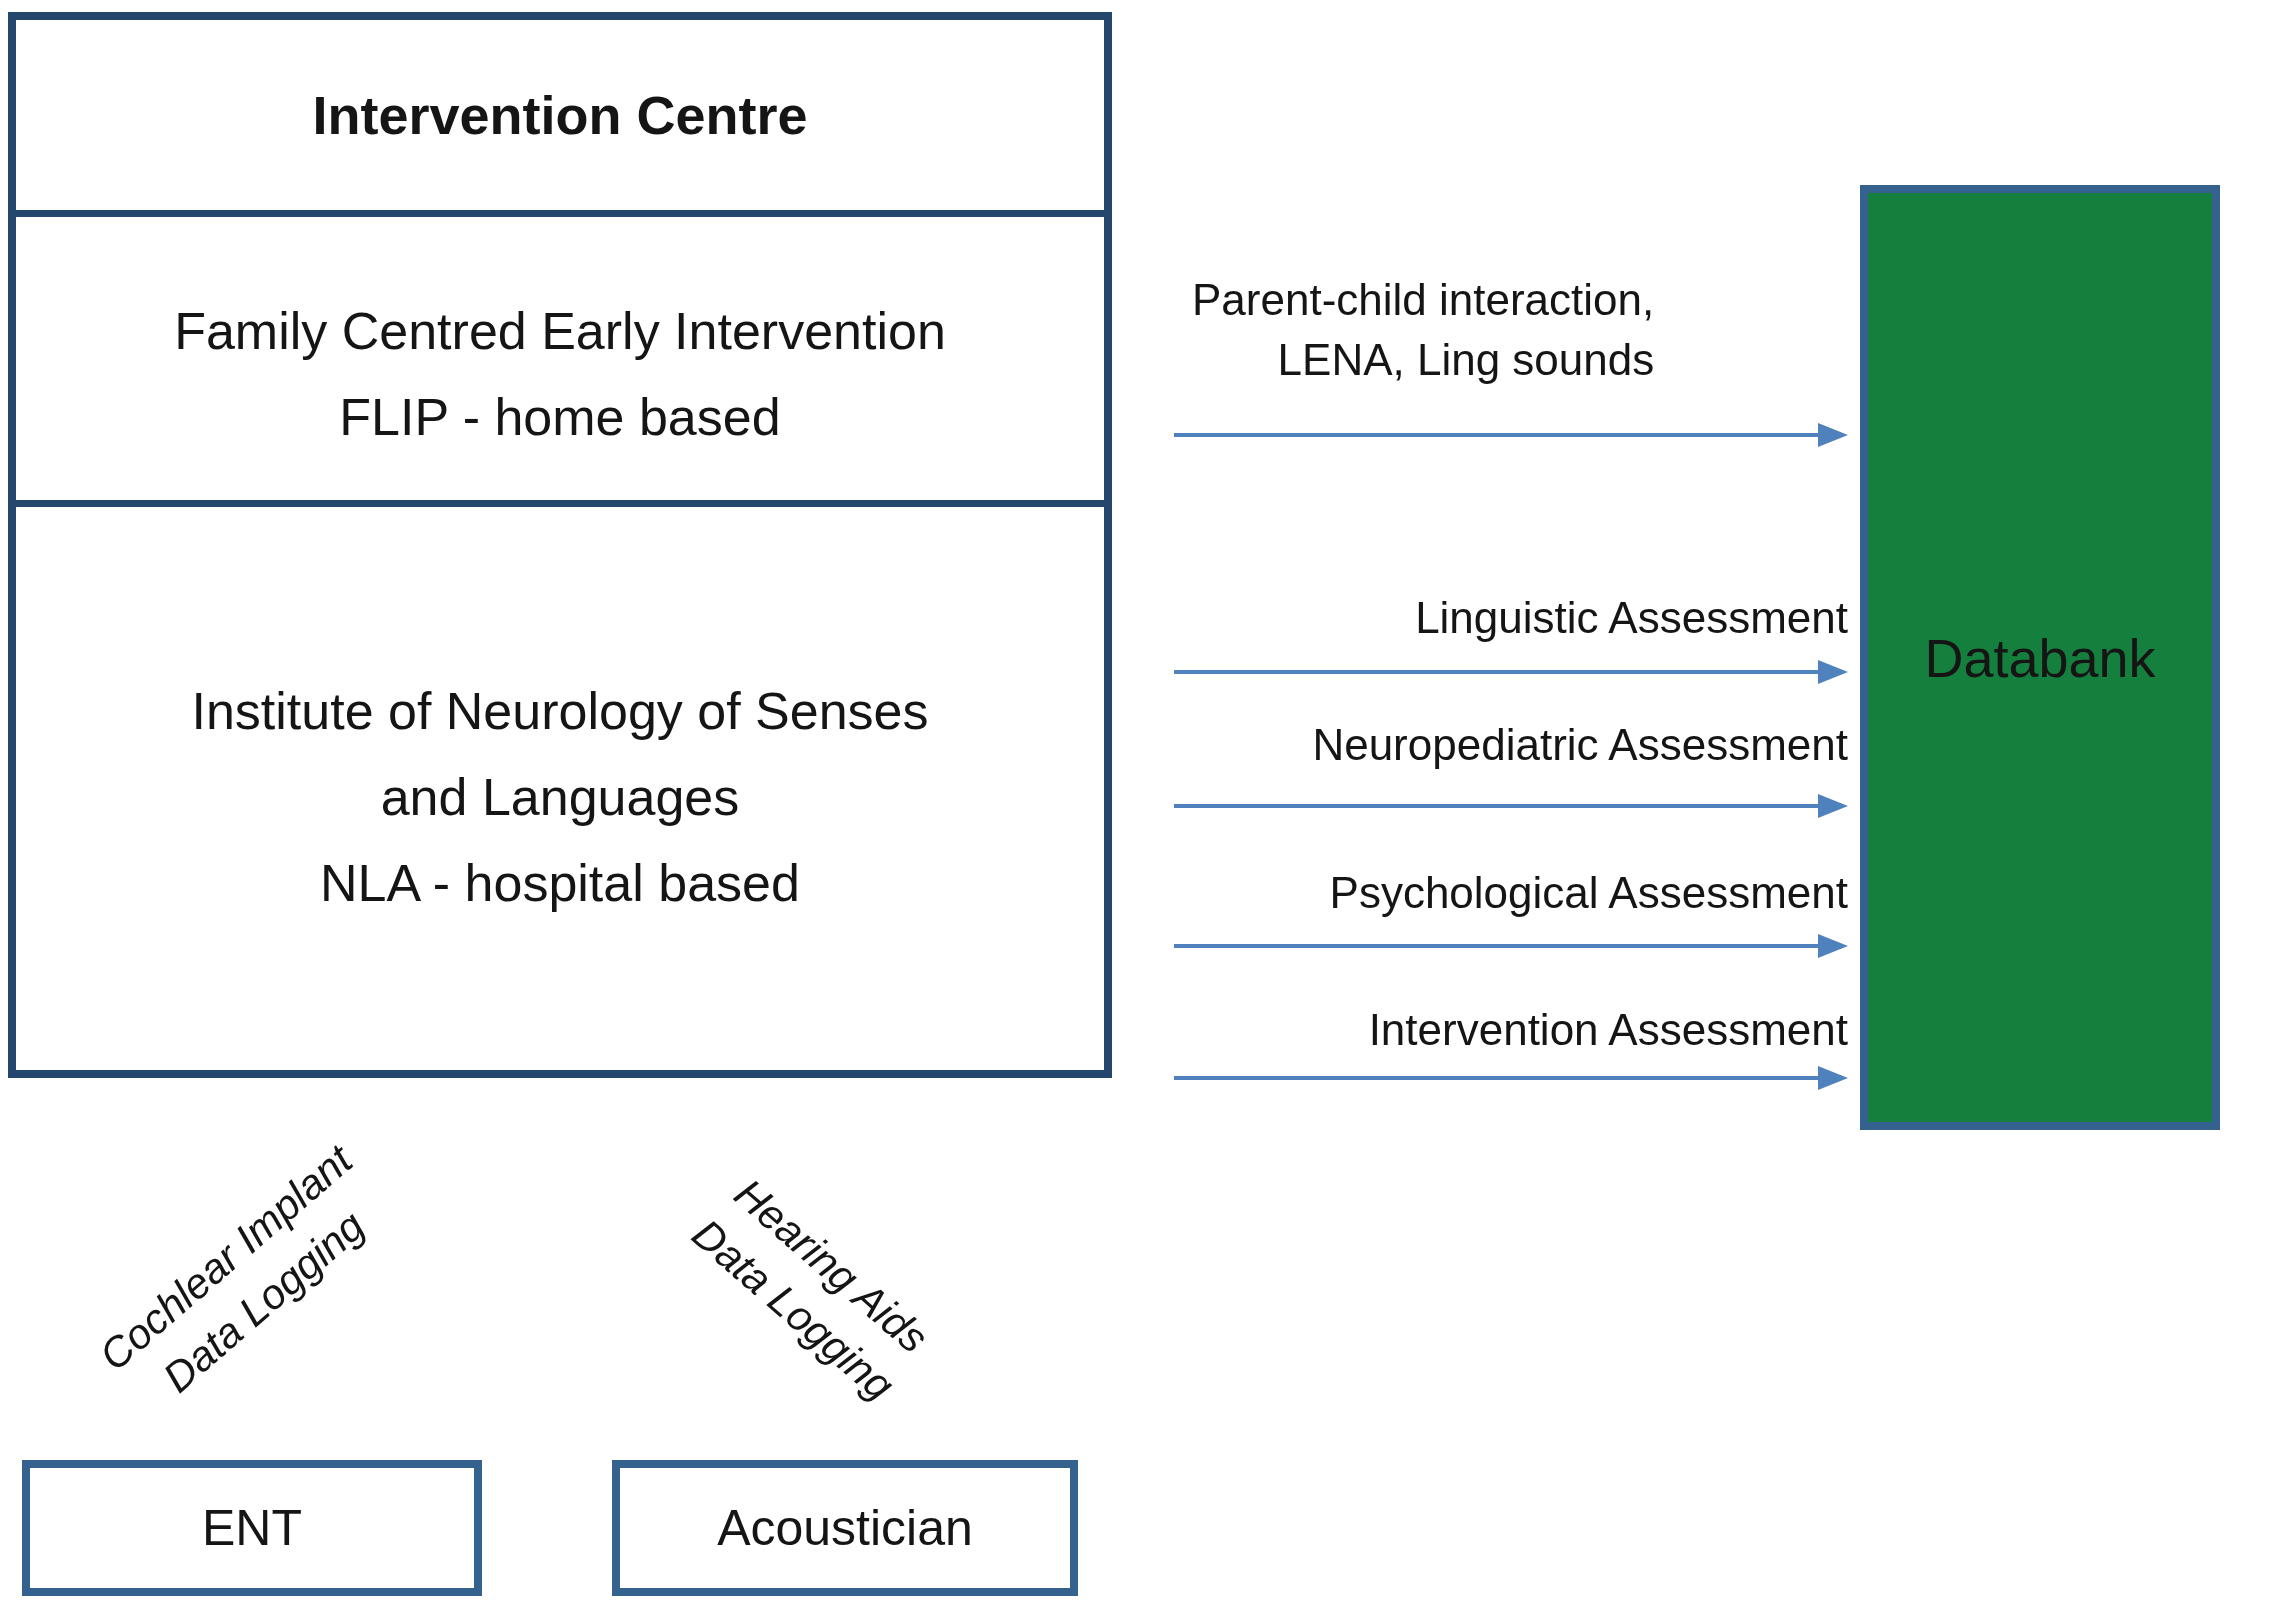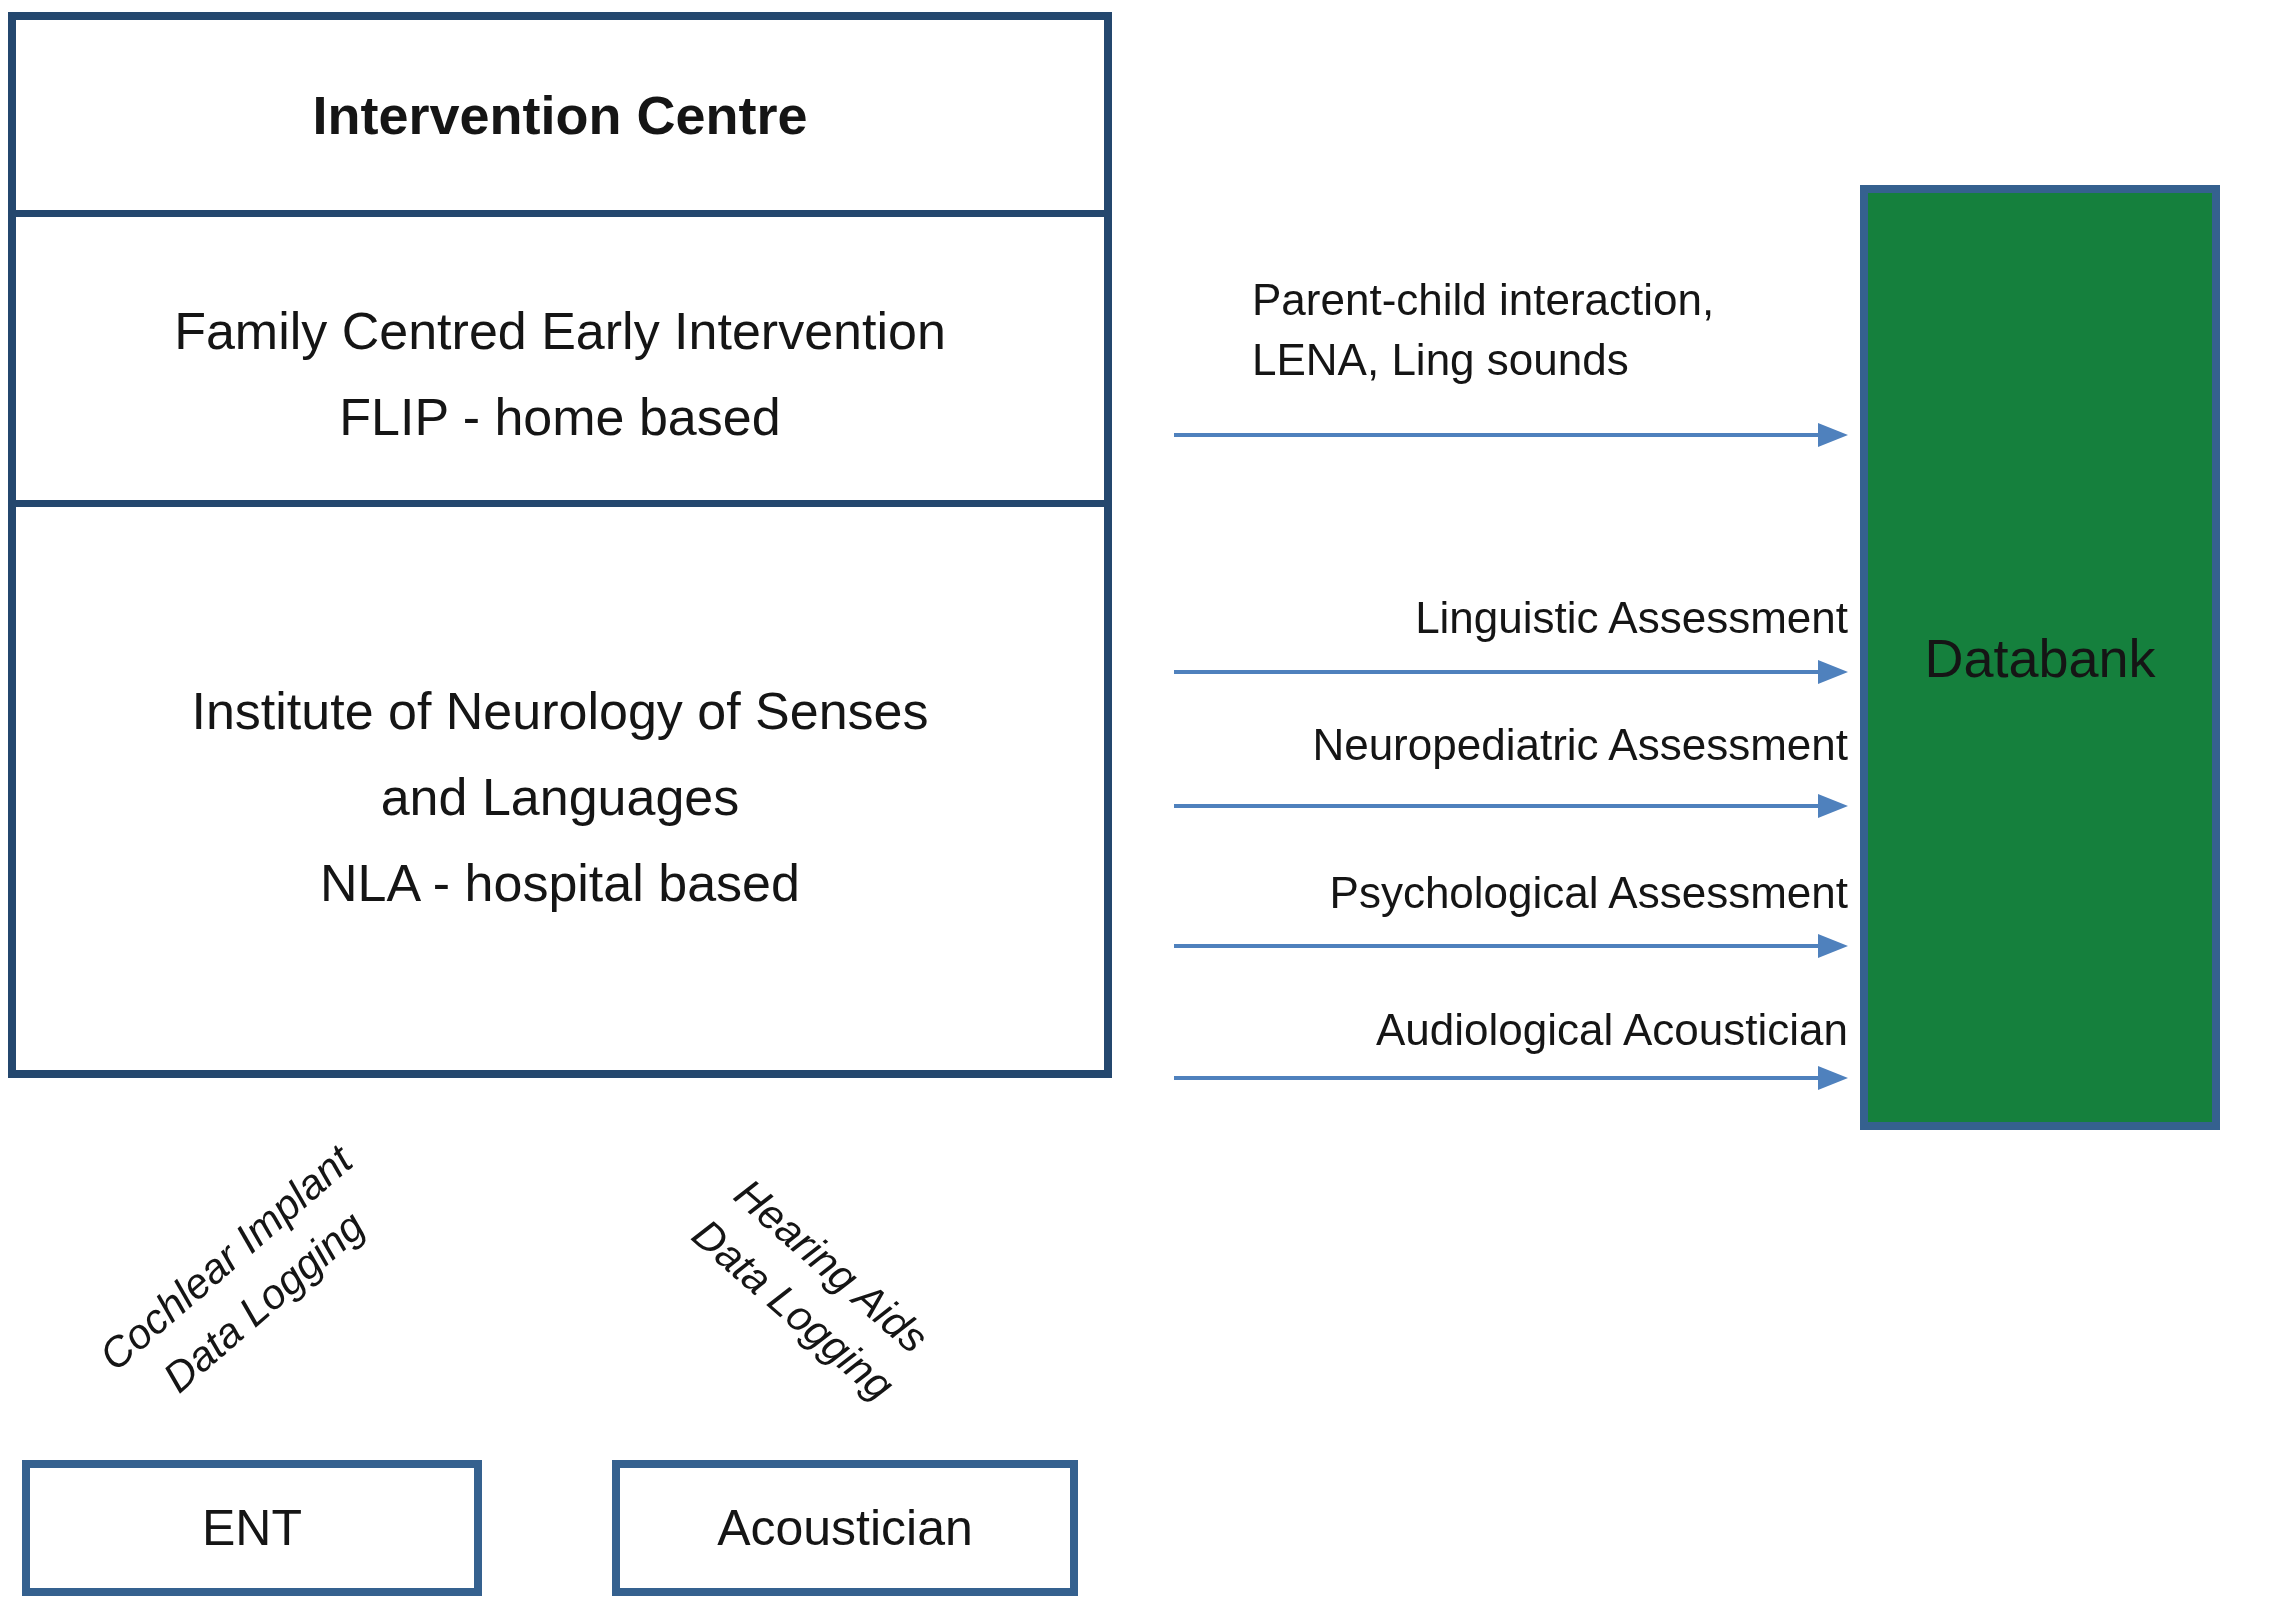--- a/index.html
+++ b/index.html
@@ -38,21 +38,21 @@
   }
   .databank-box .inner { padding-bottom:55px; }
 
   
   .flow-label {
     position:absolute;
     font-size:44px; line-height:60px;
     white-space:nowrap;
   }
   .flow-label.centered { left:1174px; width:674px; text-align:right; }
-  .flow-label-1 { left:1252px; top:270px; text-align:left; }
+  .flow-label-1 { left:1192px; top:270px; text-align:right; }
   .fl-2 { top:588px; }
   .fl-3 { top:715px; }
   .fl-4 { top:863px; }
   .fl-5 { top:1000px; }
 
   .arrow { position:absolute; left:1174px; width:674px; height:26px; }
   .arrow .shaft { position:absolute; left:0; right:28px; top:11px; height:4px; background:#4f81bd; }
   .arrow .head  { position:absolute; right:0; top:1px; width:0; height:0;
                   border-left:30px solid #4f81bd;
                   border-top:12px solid transparent;
@@ -128,21 +128,21 @@
     <div class="shaft"></div>
     <div class="head"></div>
   </div>
 
   <div class="flow-label centered fl-4">Psychological Assessment</div>
   <div class="arrow ar-4">
     <div class="shaft"></div>
     <div class="head"></div>
   </div>
 
-  <div class="flow-label centered fl-5">Audiological Acoustician</div>
+  <div class="flow-label centered fl-5">Intervention Assessment</div>
   <div class="arrow ar-5">
     <div class="shaft"></div>
     <div class="head"></div>
   </div>
 
   <div class="rot-label rot-a">
     <div>Cochlear Implant</div>
     <div>Data Logging</div>
   </div>
   <div class="rot-label rot-b">

